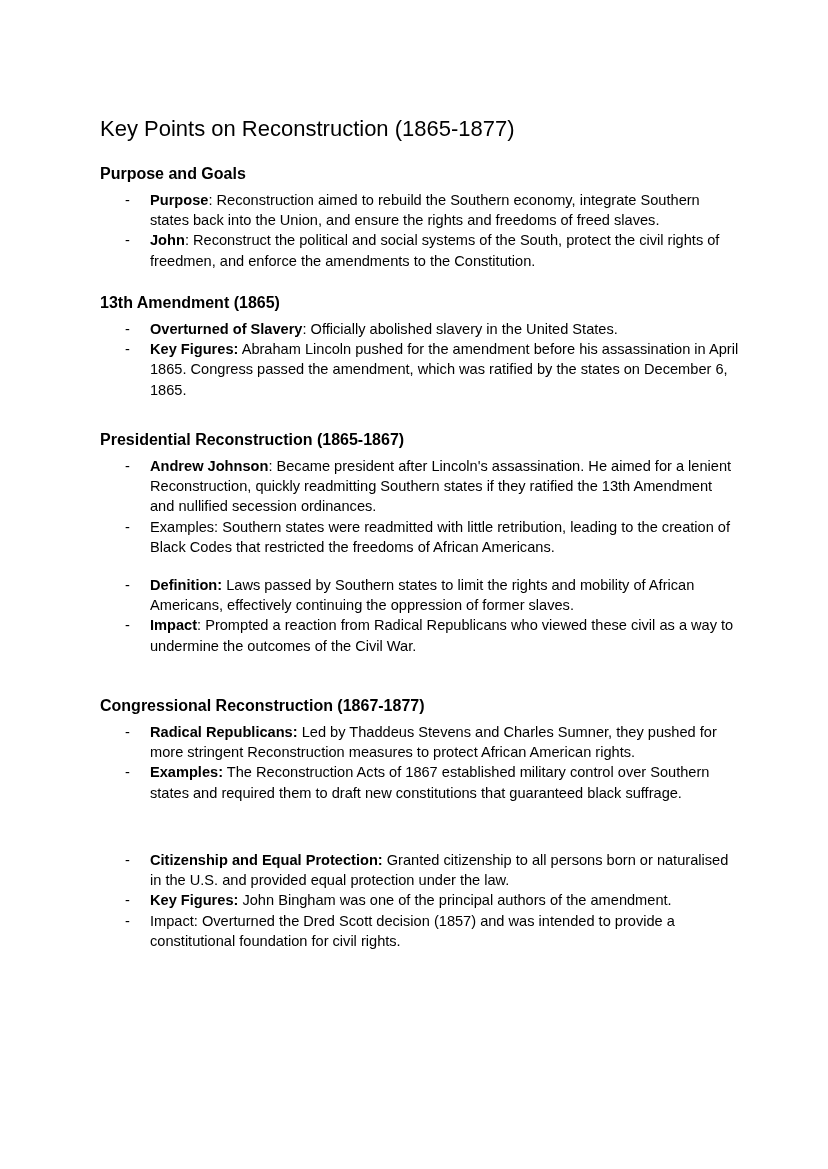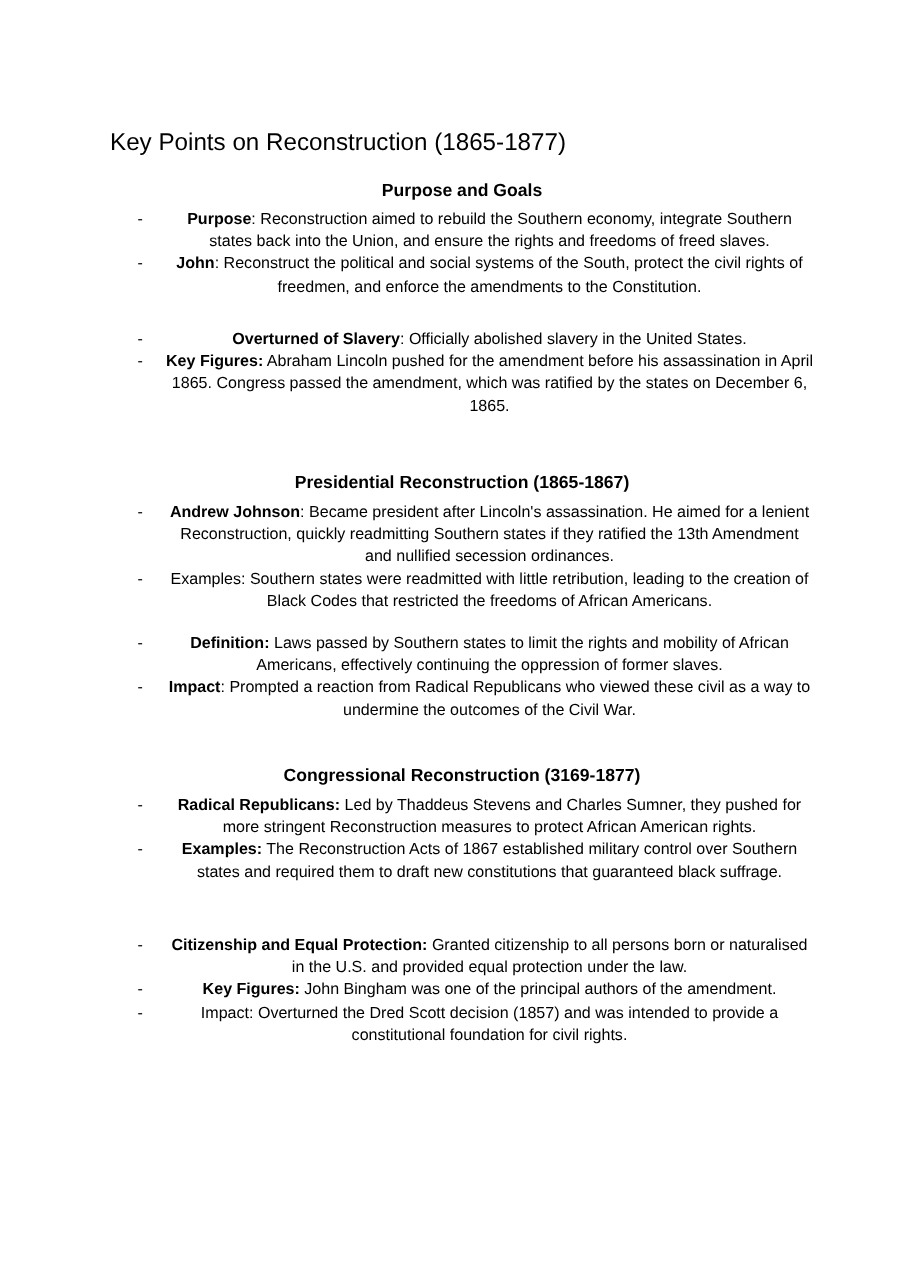--- a/index.html
+++ b/index.html
@@ -5,21 +5,21 @@
     html, body { margin: 0; padding: 0; background: #ffffff; }
     body {
       width: 828px; height: 1169px; position: relative; overflow: hidden;
       font-family: "Liberation Sans", sans-serif; color: #000000;
     }
     .page { position: absolute; left: 0; top: 16px; width: 780px; height: 1169px; padding-left: 44px; }
     .doc-title {
       position: absolute; left: 100px; top: 99px;
       font-size: 22px; font-weight: normal; margin: 0; line-height: 28px; white-space: nowrap;
     }
-    .section { position: absolute; left: 100px; width: 640px; text-align: center; }
+    .section { position: absolute; left: 100px; width: 640px; }
     .section h2 {
       margin: 0; font-size: 16px; font-weight: bold; line-height: 20px; white-space: nowrap;
     }
     .section ul { list-style: none; margin: 6px 0 0 0; padding: 0; }
     .section li {
       position: relative; padding-left: 50px; font-size: 14.6px; line-height: 20.2px;
     }
     .section li .dash {
       position: absolute; left: 25px; top: 0;
     }
@@ -33,20 +33,21 @@
 
   <div class="section" style="top:148px;">
     <h2>Purpose and Goals</h2>
     <ul>
       <li><span class="dash">-</span><b>Purpose</b><span>:</span><span> Reconstruction aimed to rebuild the Southern economy, integrate Southern states back into the Union, and ensure the rights and freedoms of freed slaves.</span></li>
       <li><span class="dash">-</span><b>John</b><span>:</span><span> Reconstruct the political and social systems of the South, protect the civil rights of freedmen, and enforce the amendments to the Constitution.</span></li>
     </ul>
   </div>
 
   <div class="section" style="top:277px;">
+    <h2>13th Amendment (1865)</h2>
     <ul>
       <li><span class="dash">-</span><b>Overturned of Slavery</b><span>:</span><span> Officially abolished slavery in the United States.</span></li>
       <li><span class="dash">-</span><b>Key Figures:</b><span></span><span> Abraham Lincoln pushed for the amendment before his assassination in April 1865. Congress passed the amendment, which was ratified by the states on December 6, 1865.</span></li>
     </ul>
   </div>
 
   <div class="section" style="top:404px;margin-top:10px;">
     <h2>Presidential Reconstruction (1865-1867)</h2>
     <ul>
       <li><span class="dash">-</span><b>Andrew Johnson</b><span>:</span><span> Became president after Lincoln's assassination. He aimed for a lenient Reconstruction, quickly readmitting Southern states if they ratified the 13th Amendment and nullified secession ordinances.</span></li>
@@ -55,21 +56,21 @@
   </div>
 
   <div class="section" style="top:553px;">
     <ul>
       <li><span class="dash">-</span><b>Definition:</b><span></span><span> Laws passed by Southern states to limit the rights and mobility of African Americans, effectively continuing the oppression of former slaves.</span></li>
       <li><span class="dash">-</span><b>Impact</b><span>:</span><span> Prompted a reaction from Radical Republicans who viewed these civil as a way to undermine the outcomes of the Civil War.</span></li>
     </ul>
   </div>
 
   <div class="section" style="top:680px;">
-    <h2>Congressional Reconstruction (3169-1877)</h2>
+    <h2>Congressional Reconstruction (1867-1877)</h2>
     <ul>
       <li><span class="dash">-</span><b>Radical Republicans:</b><span></span><span> Led by Thaddeus Stevens and Charles Sumner, they pushed for more stringent Reconstruction measures to protect African American rights.</span></li>
       <li><span class="dash">-</span><b>Examples:</b><span></span><span> The Reconstruction Acts of 1867 established military control over Southern states and required them to draft new constitutions that guaranteed black suffrage.</span></li>
     </ul>
   </div>
 
   <div class="section" style="top:828px;">
     <ul>
       <li><span class="dash">-</span><b>Citizenship and Equal Protection:</b><span></span><span> Granted citizenship to all persons born or naturalised in the U.S. and provided equal protection under the law.</span></li>
       <li><span class="dash">-</span><b>Key Figures:</b><span></span><span> John Bingham was one of the principal authors of the amendment.</span></li>

